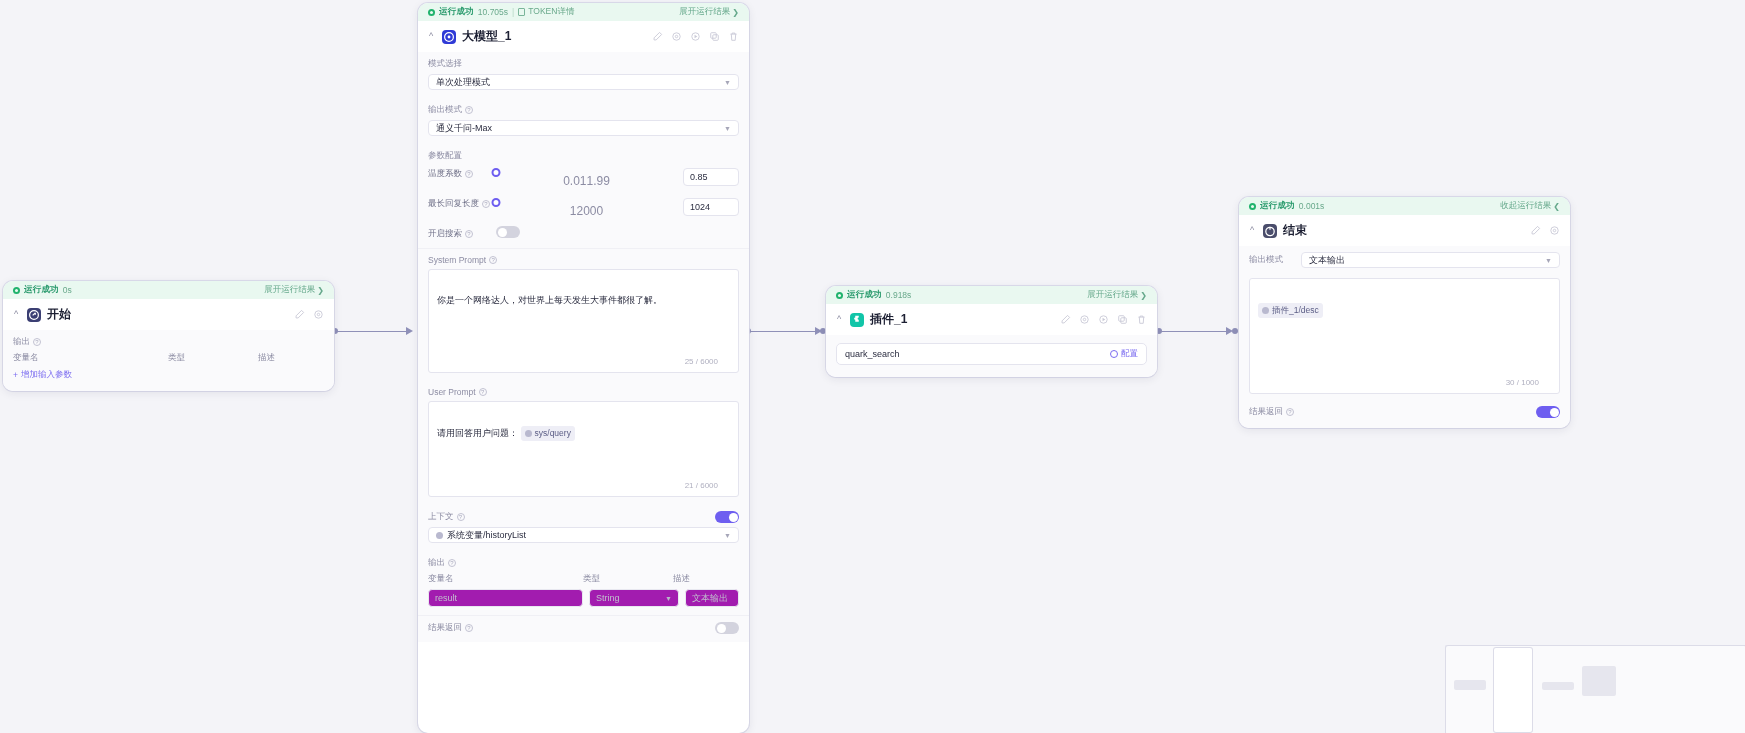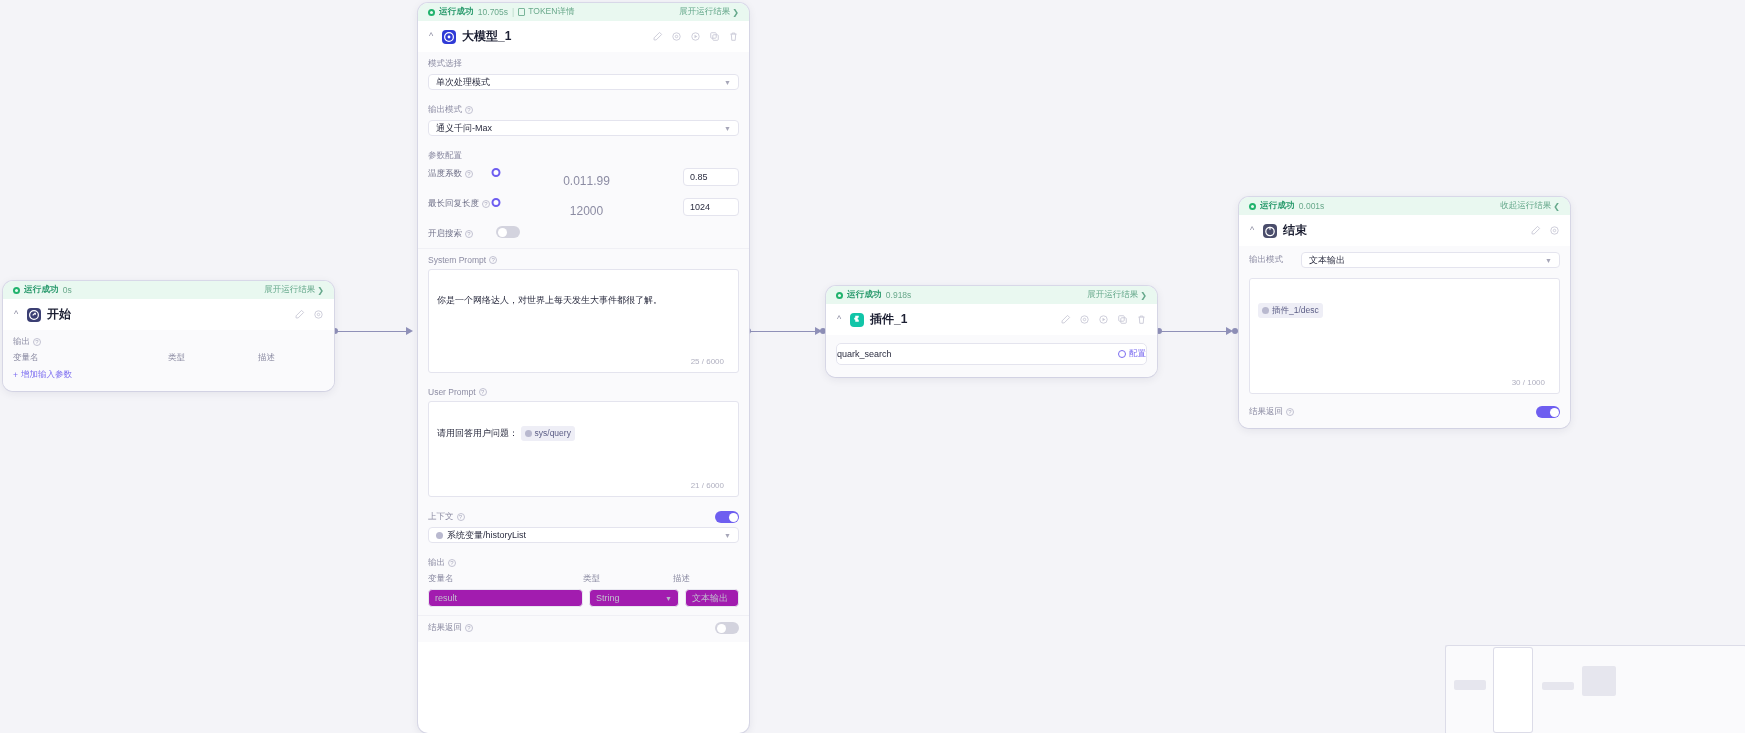--- a/index.html
+++ b/index.html
@@ -127,21 +127,21 @@
   }
   .toggle.on::after { left:auto; right:1.5px; }
 
   
   .ta {
     border:1px solid #e4e4ee; border-radius:3px; background:#fff;
     padding:24px 8px 12px; font-size:9px; color:#2b2d40; line-height:1.5;
     position:relative;
   }
   .ta-count {
-    position:absolute; right:14px; bottom:4px; font-size:8px; color:#b0b0c0;
+    position:absolute; right:20px; bottom:4px; font-size:8px; color:#b0b0c0;
   }
   .var-chip {
     display:inline-flex; align-items:center; gap:3px;
     background:#eeeef6; border-radius:3px; padding:1px 4px;
     font-size:8.5px; color:#5b5d85; vertical-align:middle;
   }
   .chip-dot { width:7px;height:7px;border-radius:50%;background:#b9b9cf;display:inline-block;}
 
   
   .tbl-head { display:flex; font-size:8.5px; color:#8c8ca3; margin-bottom:4px; }
@@ -175,21 +175,21 @@
   
   .minimap {
     position:absolute; right:0; bottom:0; width:300px; height:88px;
     background:#fafafc; border-top:1px solid #ececf3; border-left:1px solid #ececf3;
   }
   .mm-box { position:absolute; background:#e6e6ee; border-radius:2px; }
   .mm-view { position:absolute; background:#fff; box-shadow:0 0 0 1px #dcdce8; border-radius:2px; }
 
   .plug-field {
     height:22px; border:1px solid #e4e4ee; border-radius:5px; background:#fff;
-    display:flex; align-items:center; padding:0 0; font-size:9px; color:#2b2d40;
+    display:flex; align-items:center; padding:0 8px; font-size:9px; color:#2b2d40;
   }
   .cfg-link { margin-left:auto; display:flex; align-items:center; gap:3px; color:#7b6cf0; font-size:8.5px; cursor:pointer;}
   .gear { width:8px;height:8px;border-radius:50%;border:1px solid #7b6cf0; display:inline-block;}
 </style>
 </head>
 <body>
 
 <div id="canvas">
 
   <div class="dot-end" style="left:332px; top:328px;"></div>

